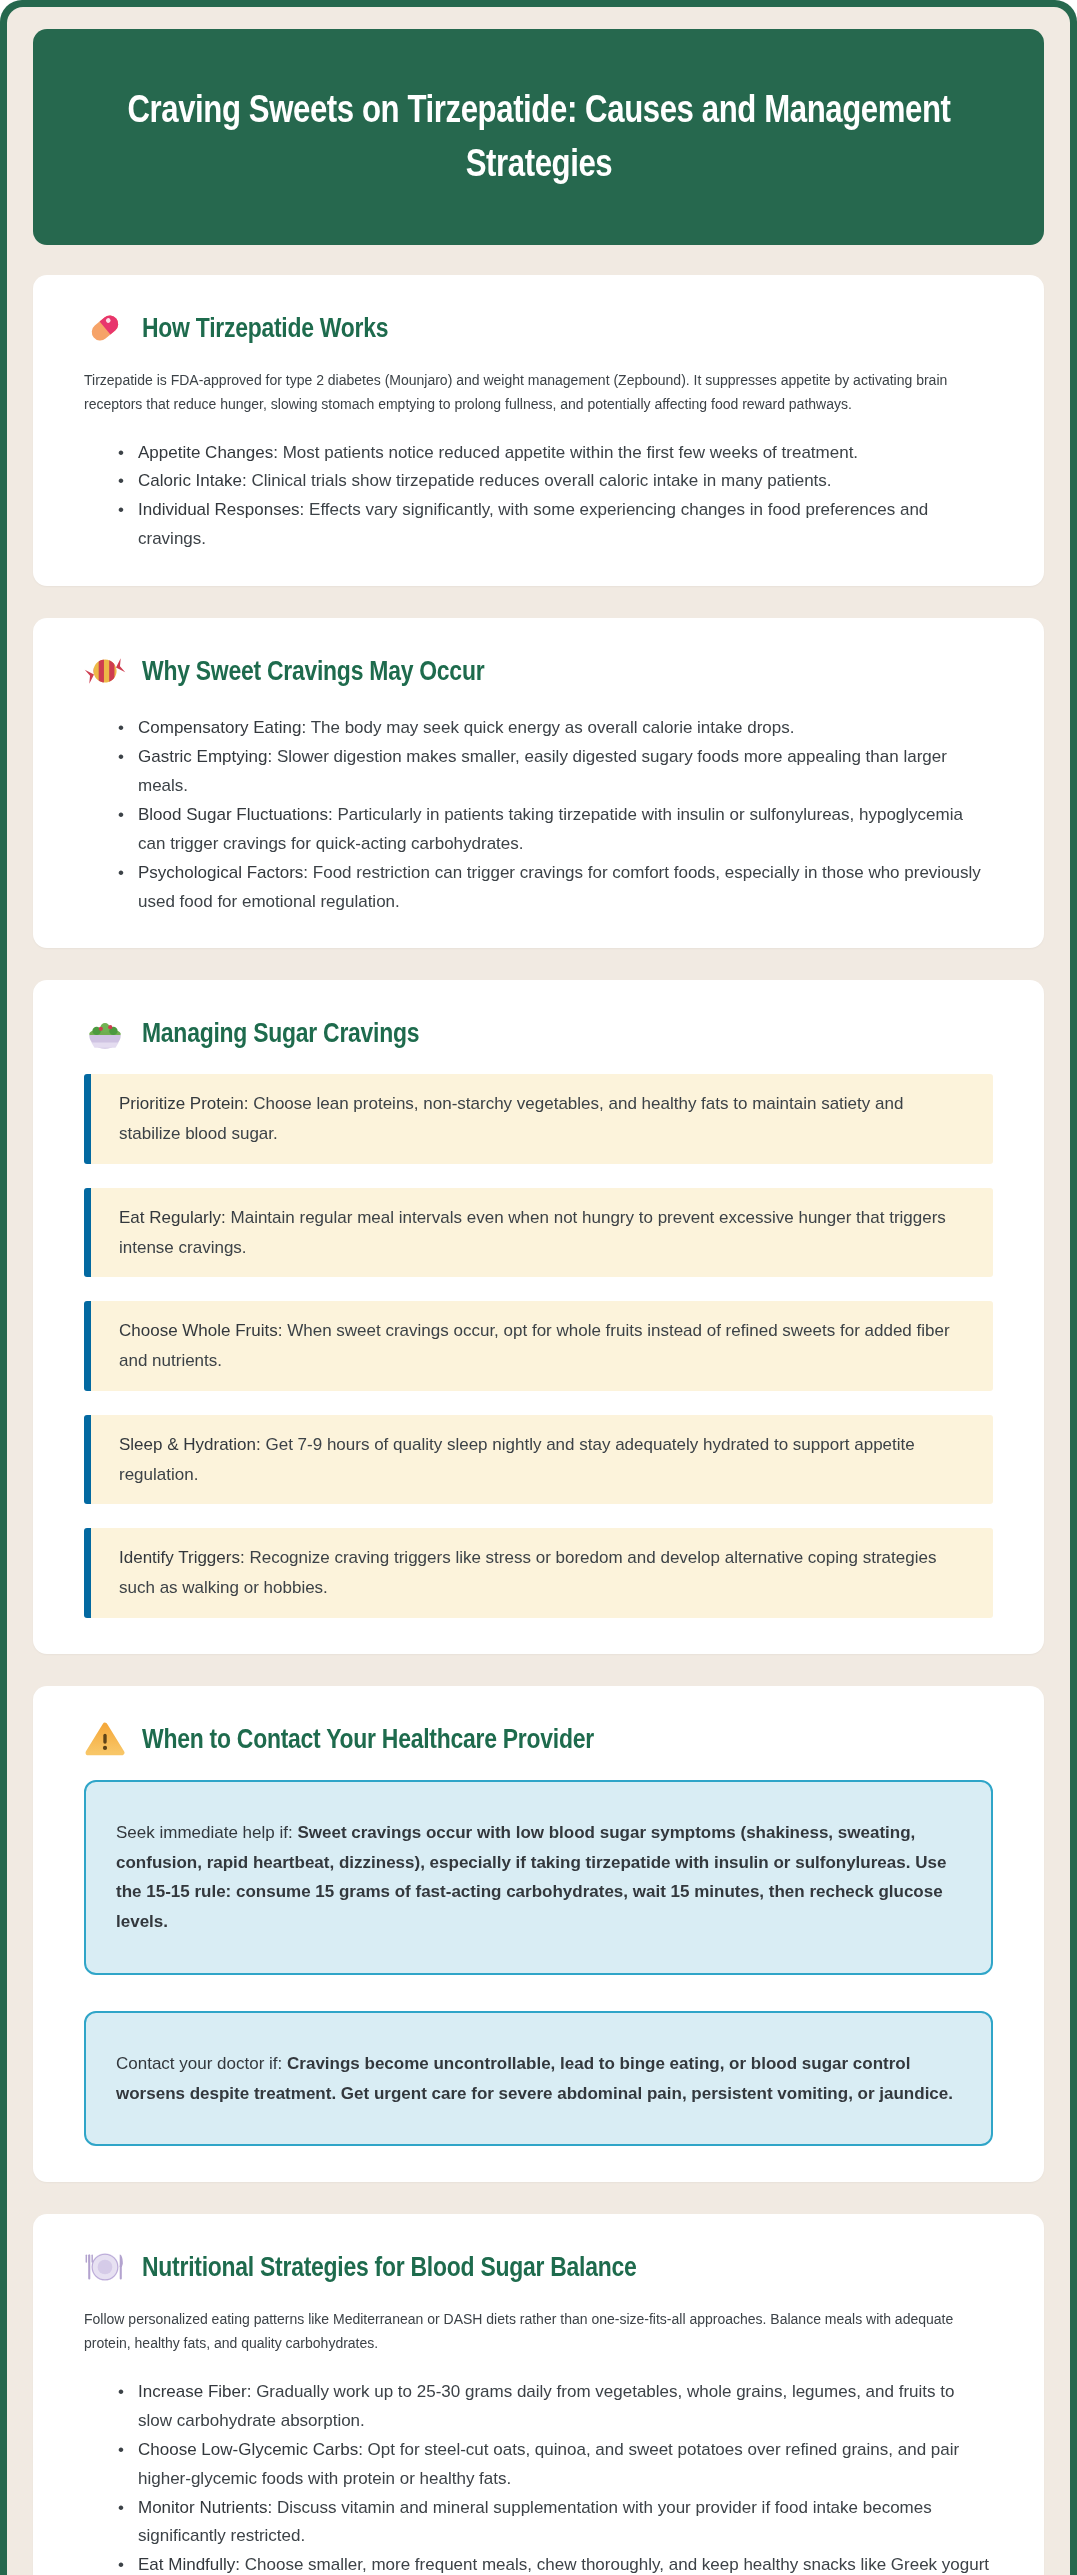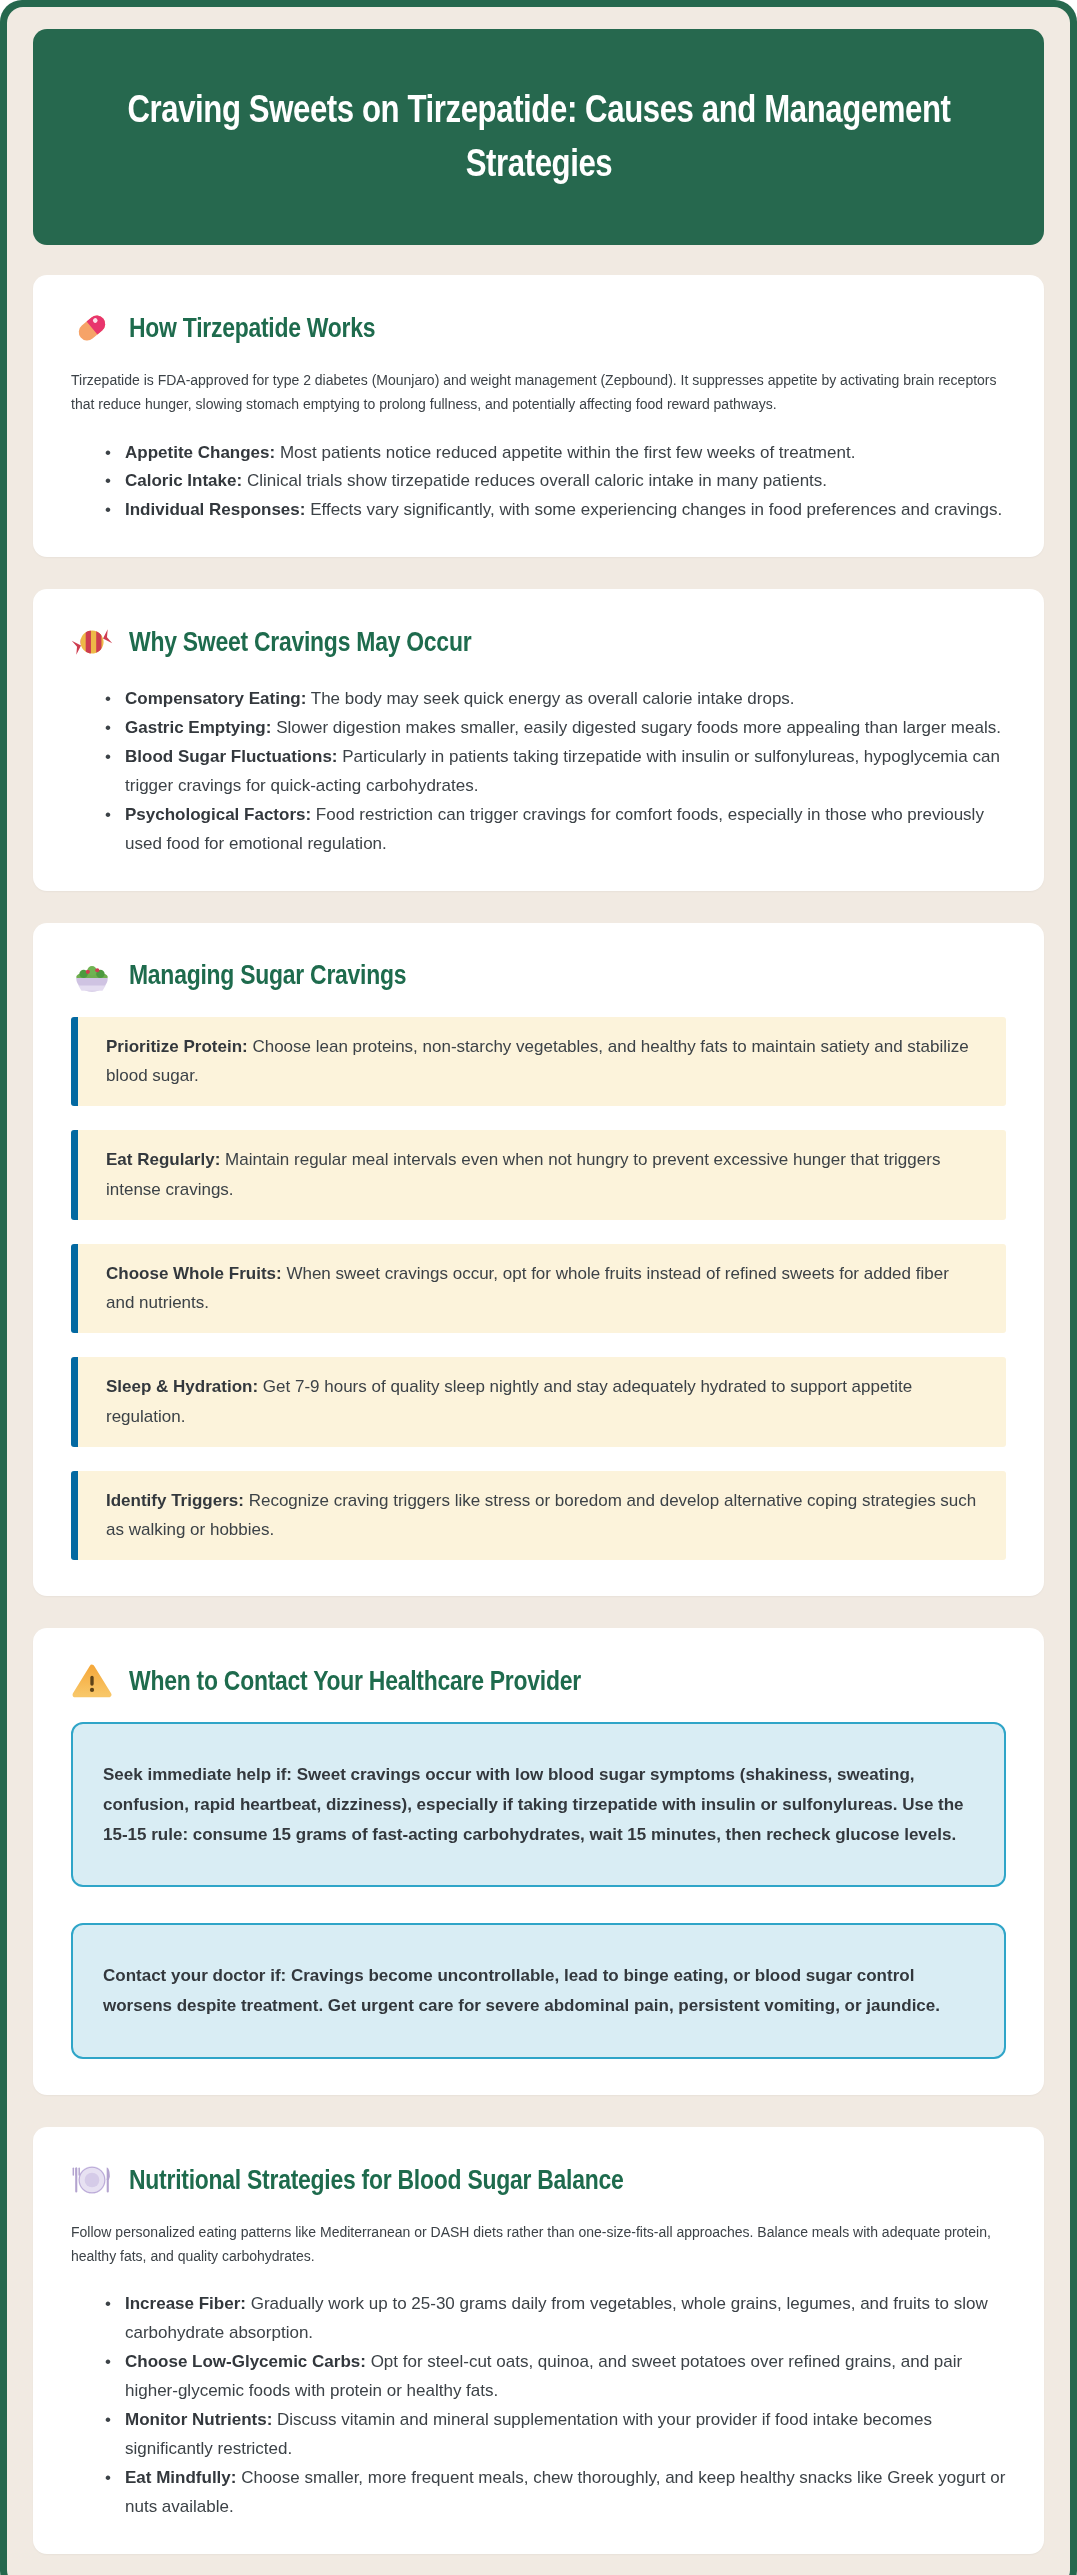--- a/index.html
+++ b/index.html
@@ -15,38 +15,38 @@
   .banner{
     background:#26684E;border-radius:14px;height:216px;margin-bottom:30px;
     display:flex;align-items:center;justify-content:center;overflow:hidden;
   }
   .banner h1{
     margin:0;flex:none;width:1190px;text-align:center;color:#FFFFFF;
     font-size:38px;line-height:1.42;font-weight:800;letter-spacing:-0.5px;
     transform:scaleX(0.82);transform-origin:center center;
   }
   .card{
-    background:#FFFFFF;border-radius:14px;padding:32px 38px;margin-bottom:32px;
+    background:#FFFFFF;border-radius:14px;padding:32px 51px;margin-bottom:32px;
     box-shadow:0 1px 2px rgba(0,0,0,0.04);
   }
   .sec-head{display:flex;align-items:center;gap:16px;margin-bottom:20px;}
   .sec-head .icon{flex:none;width:42px;height:42px;display:inline-flex;align-items:center;justify-content:center;}
   .sec-head .icon svg{width:42px;height:42px;display:block;}
   .sec-head h2{margin:0;font-size:27px;line-height:1.2;color:#1E6B4D;font-weight:800;white-space:nowrap;}
   .h2t{display:inline-block;transform:scaleX(0.85);transform-origin:left center;letter-spacing:-0.3px;}
   .body-text{color:#3C4247;font-size:14px;line-height:1.7;margin:0;}
   p.intro{margin:0 0 4px 0;}
   ul.bullets{list-style:none;margin:22px 0 0 0;padding:0 0 0 34px;}
   ul.bullets li{
     position:relative;color:#3C4247;font-size:17px;line-height:1.7;padding-left:20px;margin:0;
   }
   ul.bullets li::before{
     content:"\2022";position:absolute;left:0;top:0;color:#3C4247;font-size:17px;
   }
-  ul.bullets b, .tip b, .alert b, .disc b{font-weight:700;color:#33383D;}
+  ul.bullets b, .tip b, .alert b, .disc b{font-weight:400;color:#33383D;}
   .tip{
     background:#FCF3DB;border-left:7px solid #0369a1;border-radius:3px;
     padding:15px 28px;margin-bottom:24px;
     color:#3C4247;font-size:17px;line-height:1.75;
   }
   .tip:last-child{margin-bottom:4px;}
   .alert{
     background:#D9EDF4;border:2px solid #2FA5C8;border-radius:12px;
     padding:36px 30px;margin-bottom:36px;
     color:#33383D;font-size:17px;line-height:1.75;font-weight:600;

